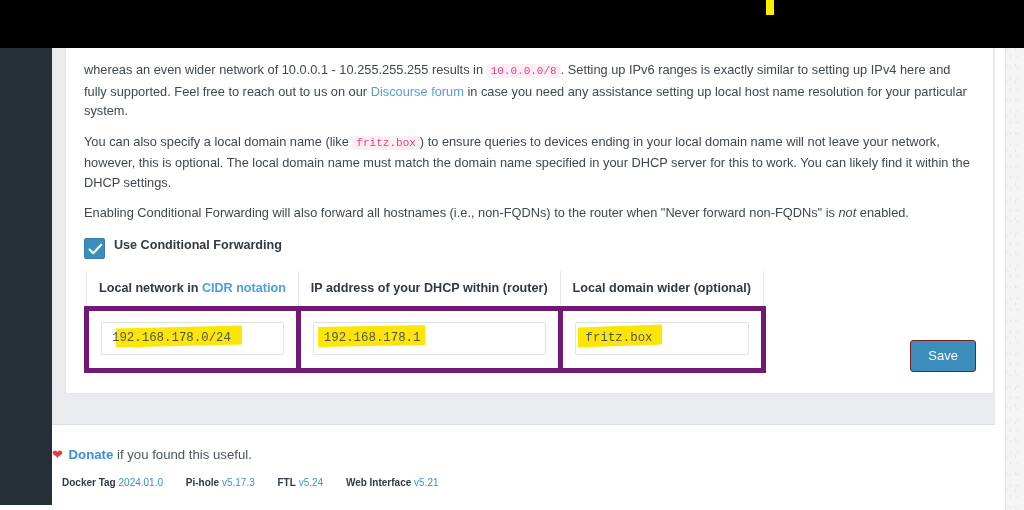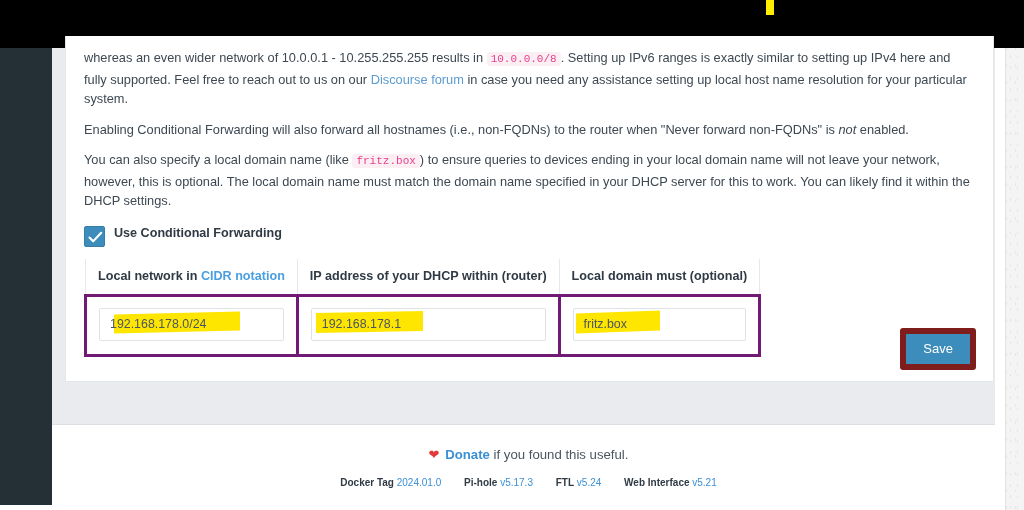--- a/index.html
+++ b/index.html
@@ -39,21 +39,21 @@
   
   .page-bg {
     position: absolute; left: 52px; top: 48px;
     width: 953px; height: 376px;
     background: #e9ebef;
   }
 
   
   .card {
     position: absolute;
-    left: 65px; top: 36px;
+    left: 65px; top: 48px;
     width: 929px; height: 346px;
     background: #ffffff;
     border: 1px solid #e3e6ea;
     border-top: none;
   }
   .card-body {
     padding: 12px 18px 6px 18px;
   }
 
   p.helptext {
@@ -113,23 +113,24 @@
     font-weight: bold;
     color: #2f3a44;
     padding: 10px 12px 11px 12px;
     border: 1px solid #e6e8eb;
     border-top: none;
     background: #ffffff;
     white-space: nowrap;
   }
   table.cf-table td {
     padding: 11px 12px 13px 12px;
-    border: 3px solid #701a75;
+    border: 5px solid #701a75;
     background: #ffffff;
     vertical-align: middle;
+    font-family: Liberation Mono, monospace;
   }
   .col1 { width: 195px; margin-left: 8px; }
   .col2 { width: 243px; }
   .col3 { width: 187px; }
 
   .field {
     position: relative;
     width: 100%;
     height: 33px;
     border: 1px solid #dfe3e6;
@@ -158,37 +159,37 @@
   
   .card-foot {
     position: absolute;
     left: 0; right: 0; bottom: 0;
     height: 62px;
   }
   .btn-save {
     position: absolute;
     right: 17px; top: 9px;
     background: #3c8dbc;
-    border: 6px solid #7f1d1d;
+    border: 1px solid #7f1d1d;
     border-radius: 3px;
     color: #ffffff;
     font-size: 13px;
     padding: 7px 17px 8px 17px;
     cursor: pointer;
     font-family: "Liberation Sans", sans-serif;
   }
 
   
   .footer {
     position: absolute;
     left: 52px; top: 424px;
     width: 953px; height: 81px;
     background: #ffffff;
     border-top: 1px solid #dcdfe3;
-    text-align: center;
+    text-align: left;
   }
   .footer .donate-line {
     margin-top: 22px;
     font-size: 13.2px;
     color: #4a5560;
   }
   .heart { color: #e13b3b; font-size: 13px; margin-right: 2px; }
   .donate-link { color: #3b8fd4; font-weight: bold; text-decoration: none; }
   .footer .vers {
     margin-top: 15px;
@@ -240,28 +241,28 @@
     <div class="card-body">
 
       <p class="helptext">
         <span>whereas an even wider network of 10.0.0.1 - 10.255.255.255 results in</span>
         <code class="inline">10.0.0.0/8</code><span>. Setting up IPv6 ranges is exactly similar to setting up IPv4 here and fully supported. Feel free to reach out to us on our</span>
         <a class="link" href="#">Discourse forum</a>
         <span>in case you need any assistance setting up local host name resolution for your particular system.</span>
       </p>
 
       <p class="helptext">
+        <span>You can also specify a local domain name (like</span>
+        <code class="inline">fritz.box</code><span>) to ensure queries to devices ending in your local domain name will not leave your network, however, this is optional. The local domain name must match the domain name specified in your DHCP server for this to work. You can likely find it within the DHCP settings.</span>
+      </p>
+
+      <p class="helptext">
         <span>Enabling Conditional Forwarding will also forward all hostnames (i.e., non-FQDNs) to the router when "Never forward non-FQDNs" is</span>
         <em class="ital">not</em>
         <span>enabled.</span>
-      </p>
-
-      <p class="helptext">
-        <span>You can also specify a local domain name (like</span>
-        <code class="inline">fritz.box</code><span>) to ensure queries to devices ending in your local domain name will not leave your network, however, this is optional. The local domain name must match the domain name specified in your DHCP server for this to work. You can likely find it within the DHCP settings.</span>
       </p>
 
       <div class="cf-row">
         <span class="cbox">
           <svg width="15" height="13" viewBox="0 0 15 13">
             <path d="M1.5 6.6 L5.2 10.2 L13.2 1.8" stroke="#ffffff" stroke-width="2.1" fill="none" stroke-linecap="round" stroke-linejoin="round"></path>
           </svg>
         </span>
         <span class="cf-label">Use Conditional Forwarding</span>
       </div>
@@ -270,21 +271,21 @@
         <thead>
           <tr>
             <th class="col1">
               <span>Local network in</span>
               <a class="link-strong" href="#">CIDR notation</a>
             </th>
             <th class="col2">
               <span>IP address of your DHCP within (router)</span>
             </th>
             <th class="col3">
-              <span>Local domain must (optional)</span>
+              <span>Local domain wider (optional)</span>
             </th>
           </tr>
         </thead>
         <tbody>
           <tr>
             <td>
               <div class="field">
                 <span class="hl hl-1"></span>
                 <span class="val">192.168.178.0/24</span>
               </div>

